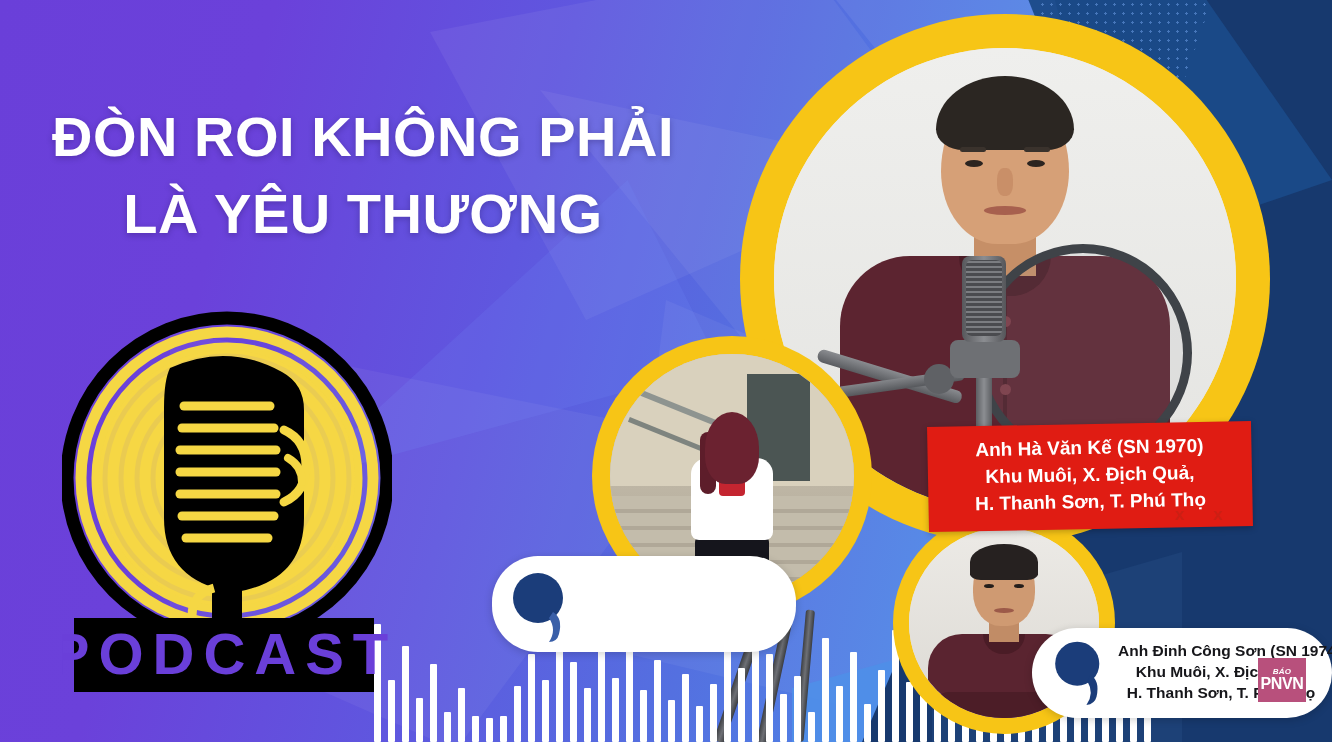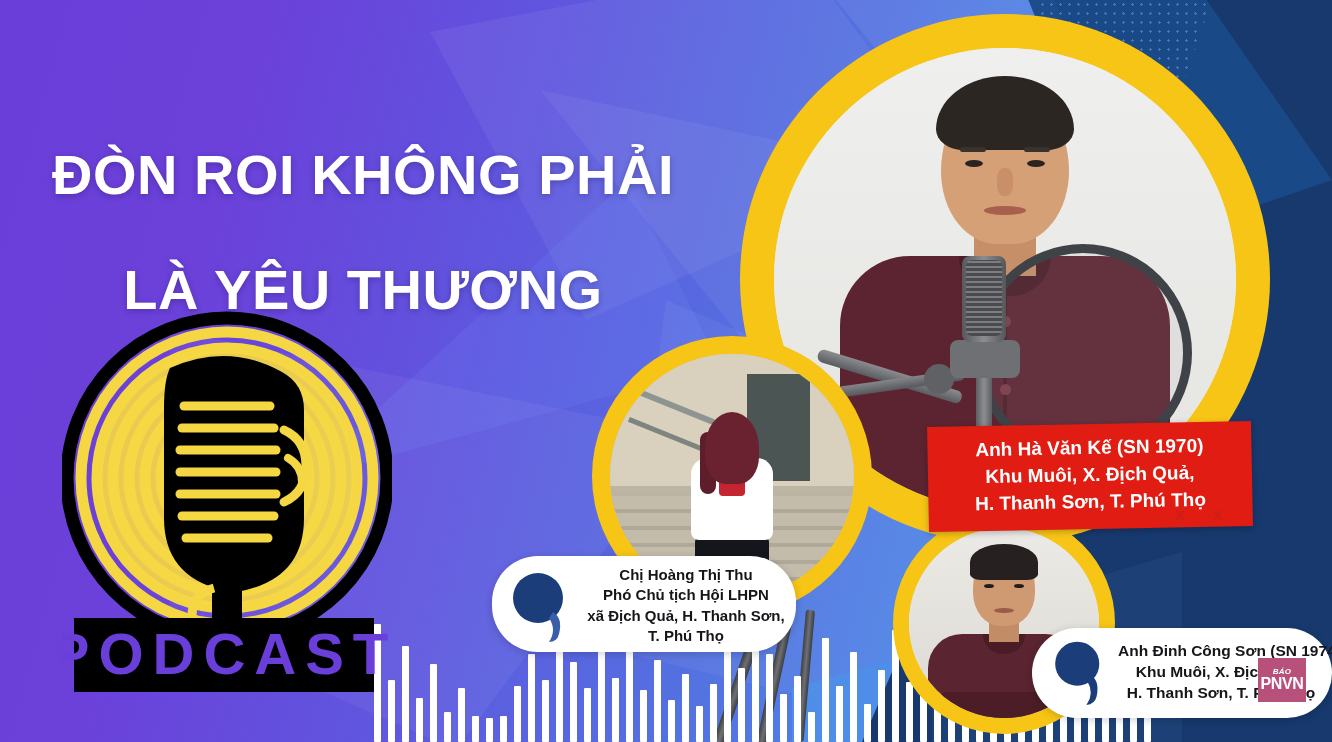--- a/index.html
+++ b/index.html
@@ -74,21 +74,21 @@
     position:absolute;left:0;top:98px;width:726px;
     text-align:center;
     color:#ffffff;
     font-weight:bold;
     font-size:56px;
     line-height:1.38;
     letter-spacing:.5px;
     text-shadow:0 2px 6px rgba(20,10,60,.28);
     z-index:14;
   }
-  .headline div{white-space:nowrap;margin-top:38px;}
+  .headline div{white-space:nowrap;}
 
   
   .podcast-logo{position:absolute;left:62px;top:300px;width:330px;height:400px;z-index:13;}
 
   
   .wave{position:absolute;left:370px;bottom:0;width:890px;height:175px;z-index:12;}
   .wave span{
     position:absolute;bottom:0;width:7px;background:#ffffff;border-radius:1px;
   }
 
@@ -464,26 +464,20 @@
         <div class="m2-mouth"></div>
       </div>
     </div>
   </div>
 
   <div class="cap-white cap-w1">
     <svg class="qmark" viewBox="0 0 74 74">
       <circle cx="32" cy="30" r="25" fill="#1b3d7a"></circle>
       <path d="M47 44 q10 6 6 22 q-2 8 -10 8 q8 -12 0 -24 z" fill="#3a5fa8"></path>
     </svg>
-    <div class="cap-text">
-      <div>Chị Hoàng Thị Thu</div>
-      <div>Phó Chủ tịch Hội LHPN</div>
-      <div>xã Địch Quả, H. Thanh Sơn,</div>
-      <div>T. Phú Thọ</div>
-    </div>
   </div>
 
   <div class="cap-white cap-w2">
     <svg class="qmark" viewBox="0 0 74 74">
       <circle cx="34" cy="28" r="24" fill="#1b3d7a"></circle>
       <path d="M48 40 q11 6 7 24 q-2 8 -11 9 q9 -13 1 -26 z" fill="#1b3d7a"></path>
     </svg>
     <div class="cap-text">
       <div>Anh Đinh Công Sơn (SN 1974)</div>
       <div>Khu Muôi, X. Địch Quả,</div>

